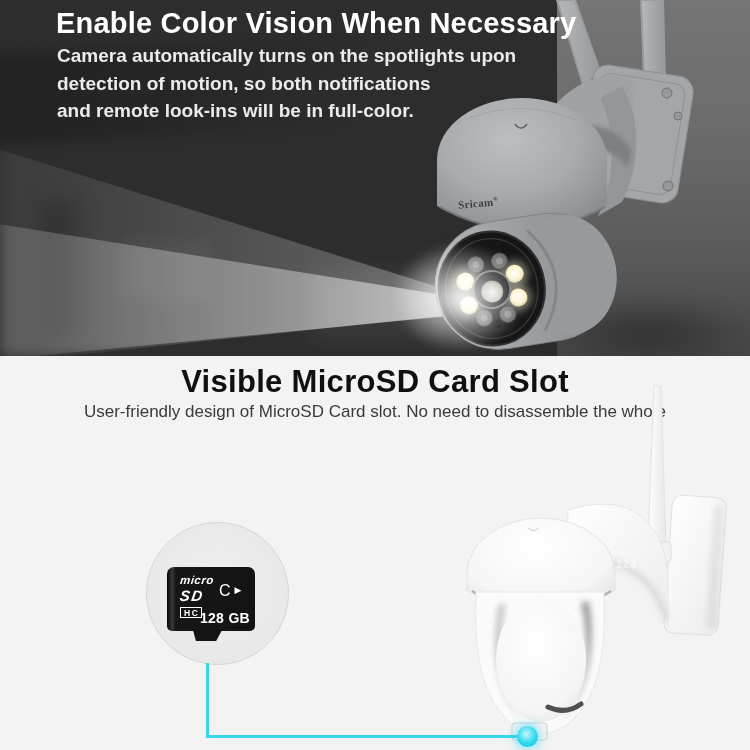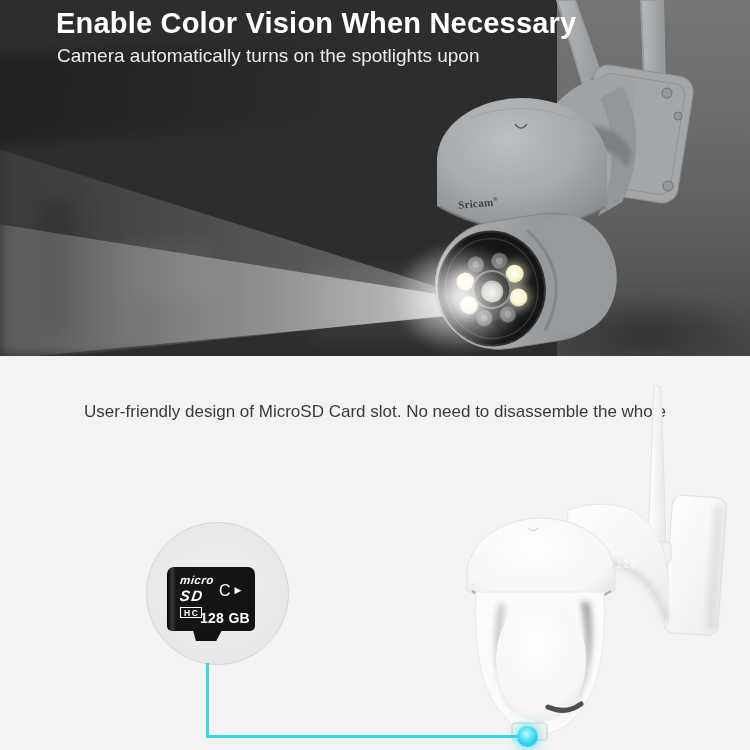--- a/index.html
+++ b/index.html
@@ -26,21 +26,21 @@
     filter:blur(8px);}
   .beam-core{clip-path:polygon(0 63%,61% 83.5%,61.3% 88.5%,0 101%);
     background:linear-gradient(to left,rgba(255,255,255,.9),rgba(255,255,255,.38) 60%,rgba(255,255,255,.16));
     filter:blur(6px);}
   .beam-glow{position:absolute;left:392px;top:243px;width:134px;height:110px;
     background:radial-gradient(closest-side,rgba(255,255,255,.95),rgba(255,255,255,0));
     filter:blur(4px);pointer-events:none;}
   .hero-title{position:absolute;left:56px;top:7px;margin:0;font-size:29px;font-weight:700;
     color:#ffffff;letter-spacing:.2px;white-space:nowrap;}
   .hero-desc{position:absolute;left:57px;top:42px;margin:0;font-size:19px;line-height:27.5px;
-    color:#ebebeb;font-weight:400;}
+    color:#ebebeb;font-weight:700;}
   .hero-desc span{display:block;}
   .brand{position:absolute;left:458px;top:197px;font-family:"Liberation Serif",serif;
     font-weight:700;font-size:11px;color:#3d4044;transform:rotate(-5deg);letter-spacing:.3px;}
   .brand sup{font-size:6px;}
   .cam-top-svg{position:absolute;left:370px;top:0;width:380px;height:356px;}
   
   .sec-bot{position:absolute;left:0;top:356px;width:750px;height:394px;background:#f3f3f4;overflow:hidden;}
   .bot-title{position:absolute;left:0;top:8px;width:750px;margin:0;text-align:center;
     font-size:31px;font-weight:700;color:#101010;letter-spacing:.3px;}
   .bot-sub{position:absolute;left:0;top:46px;width:750px;margin:0;text-align:center;
@@ -191,25 +191,28 @@
         </g>
         <circle cx="122" cy="324" r="4" fill="#0a0a0a"></circle>
       </g>
     </svg>
 
     <div class="beam-glow"></div>
 
     <h1 class="hero-title">Enable Color Vision When Necessary</h1>
     <p class="hero-desc">
       <span>Camera automatically turns on the spotlights upon</span>
+      <span>detection of motion, so both notifications</span>
+      <span>and remote look-ins will be in full-color.</span>
     </p>
     <span class="brand"><span>Sricam</span><sup>®</sup></span>
   </section>
 
   <section class="sec-bot">
+    <h2 class="bot-title">Visible MicroSD Card Slot</h2>
     <p class="bot-sub">User-friendly design of MicroSD Card slot. No need to disassemble the whole</p>
 
 
     <div class="sd-circle"></div>
     <div class="sd-card">
       <span class="sd-logo">
         <span class="micro">micro</span>
         <span class="sd">SD</span>
         <span class="hc">HC</span>
       </span>

